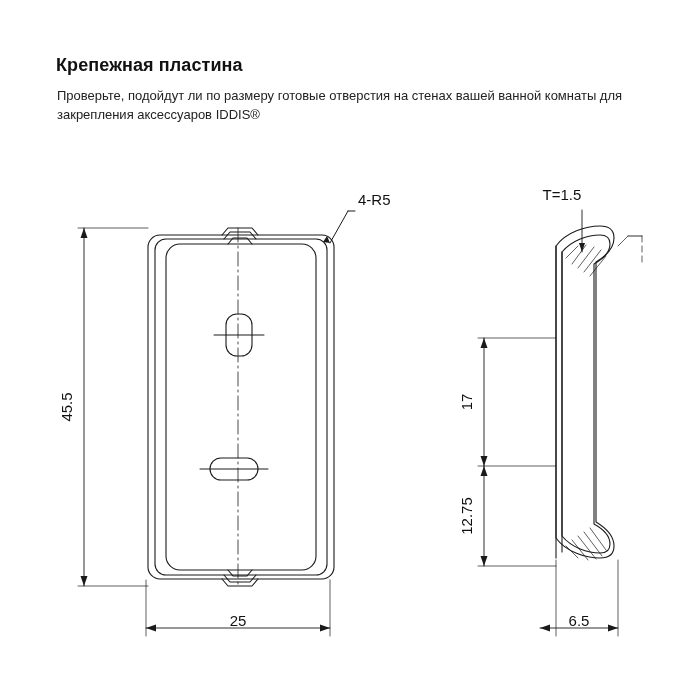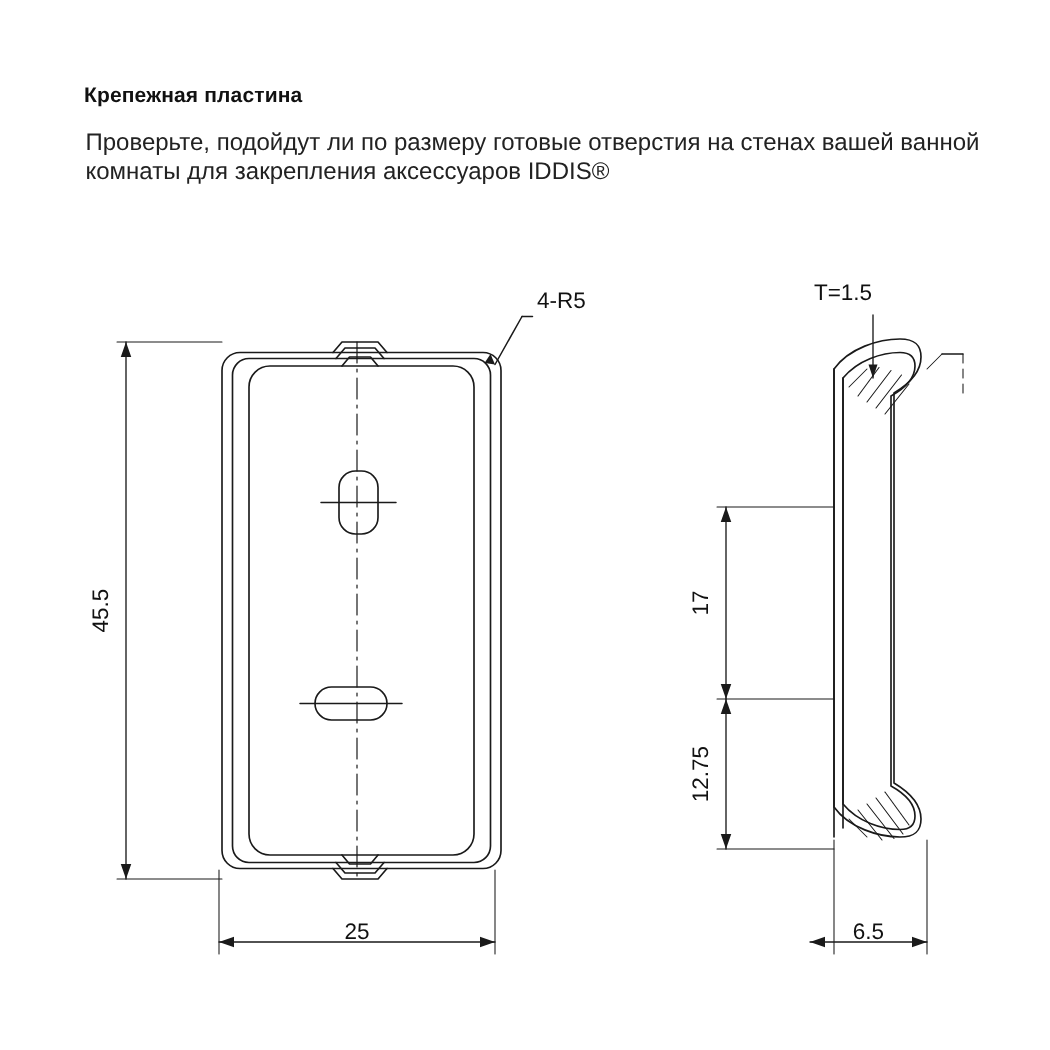--- a/index.html
+++ b/index.html
@@ -16,31 +16,31 @@
     overflow: hidden;
   }
   .page {
     position: absolute;
     inset: 0;
   }
   .title {
     position: absolute;
     left: 56px;
     top: 55px;
-    font-size: 14px;
+    font-size: 18px;
     font-weight: bold;
     letter-spacing: 0.1px;
     color: #111111;
   }
   .subtitle {
     position: absolute;
     left: 57px;
     top: 86px;
     width: 600px;
-    font-size: 16px;
+    font-size: 13px;
     line-height: 19px;
     color: #222222;
   }
   .drawing {
     position: absolute;
     left: 0;
     top: 0;
     width: 700px;
     height: 700px;
   }

